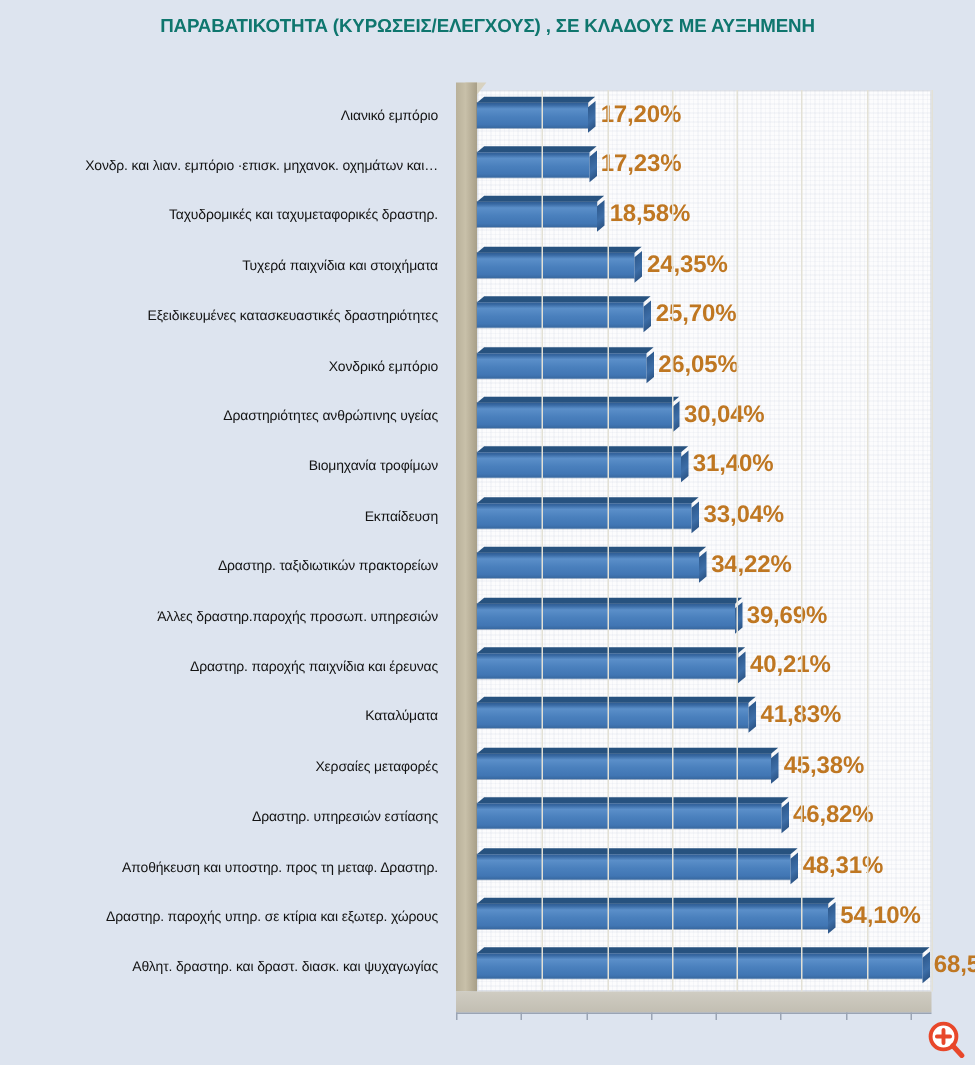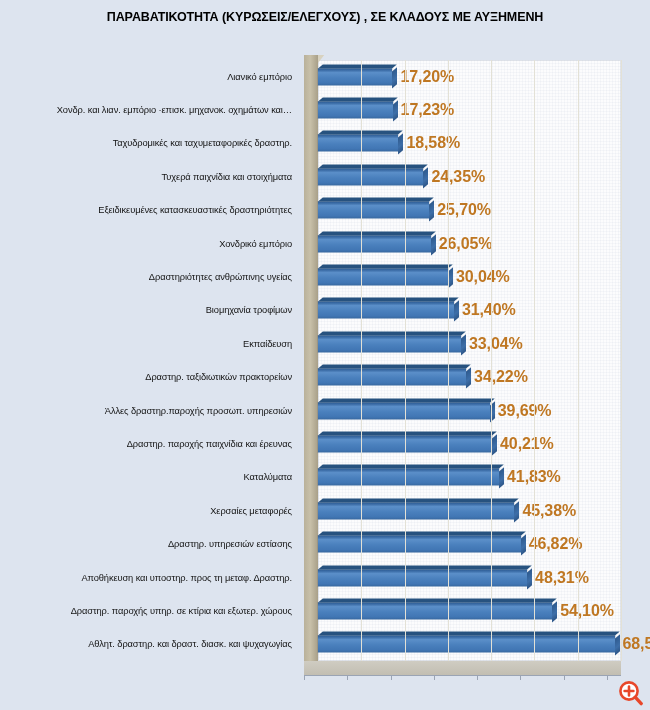--- a/index.html
+++ b/index.html
@@ -24,21 +24,21 @@
 
   
   .chart-title {
     position: absolute;
     top: 8px;
     left: 40px;
     width: 570px;
     text-align: center;
     font-size: 12.5px;
     font-weight: bold;
-    color: #000000;
+    color: #0f766e;
     line-height: 1.45;
     letter-spacing: -0.1px;
   }
   .chart-title .line2 { display: block; }
 
   
   .plot-wrap {
     position: absolute;
     left: 0;
     top: 55px;

